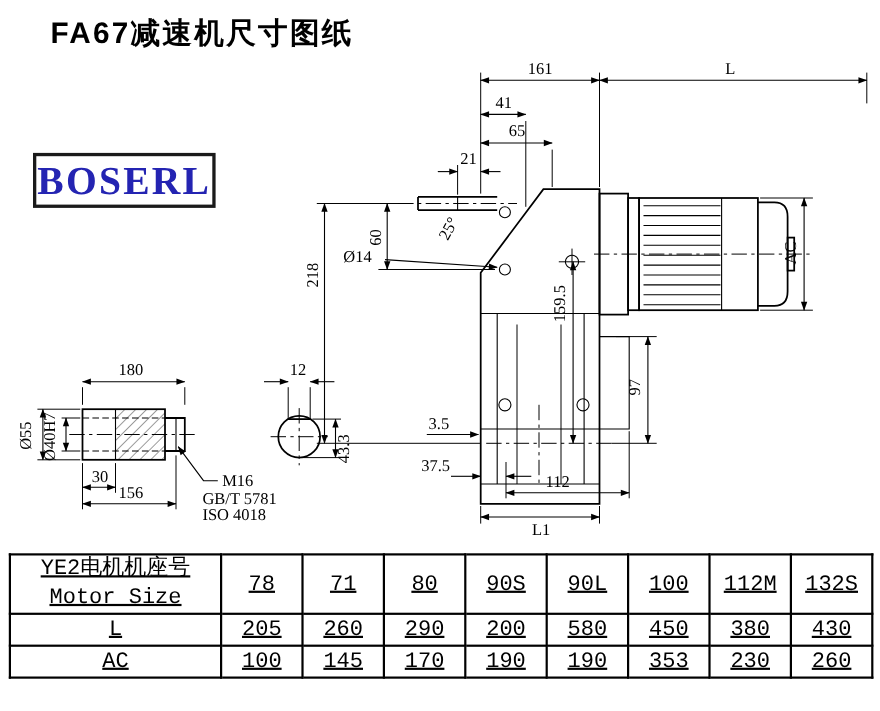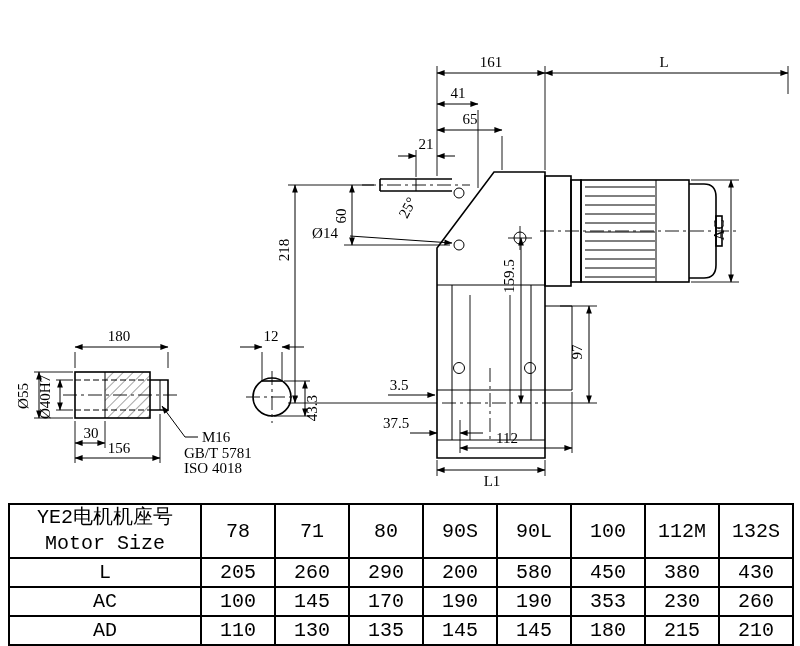--- a/index.html
+++ b/index.html
@@ -15,21 +15,21 @@
   
   .o{stroke:#000;stroke-width:1.6;fill:none;}
   .t{stroke:#000;stroke-width:1;fill:none;}
   .d{stroke:#000;stroke-width:1;fill:none;}
   .e{stroke:#000;stroke-width:0.9;fill:none;}
   .c{stroke:#000;stroke-width:0.9;fill:none;stroke-dasharray:14 4 3 4;}
   .hid{stroke:#000;stroke-width:1;fill:none;stroke-dasharray:6 3;}
   text.x{font-family:"Liberation Serif",serif;font-size:15px;fill:#000;stroke:none;}
   
   table.spec{position:absolute;left:8px;top:503px;width:784px;border-collapse:collapse;
-        table-layout:fixed;background:#fff;}
+        table-layout:fixed;background:#fff;text-decoration:underline;}
   table.spec th,table.spec td{border:2px solid #000;text-align:center;vertical-align:middle;
         font-family:"Liberation Mono",monospace;font-size:20px;font-weight:400;color:#000;padding:0;}
   table.spec tr.hd{height:52px;}
   table.spec tr.rw{height:29px;}
   th.motor{text-align:left;padding-left:10px;font-size:19px;}
   th.motor div{line-height:1.3;}
 </style>
 </head>
 <body>
 
@@ -200,21 +200,25 @@
       <text class="x" x="50" y="397" text-anchor="middle" transform="rotate(-90 50 397)">Ø40H7</text>
       <text class="x" x="91" y="438" text-anchor="middle">30</text>
       <text class="x" x="119" y="453" text-anchor="middle">156</text>
       <text class="x" x="317" y="408" text-anchor="middle" transform="rotate(-90 317 408)">43.3</text>
       <text class="x" x="202" y="442" text-anchor="start">M16</text>
       <text class="x" x="184" y="458" text-anchor="start">GB/T 5781</text>
       <text class="x" x="184" y="473" text-anchor="start">ISO 4018</text>
     </g>
   </svg>
 
-
+  <h1 class="title">FA67减速机尺寸图纸</h1>
+
+  <div class="logo">
+    <span>BOSERL</span>
+  </div>
 
   <table class="spec">
     <colgroup>
       <col style="width:192px">
         <col style="width:74px">
         <col style="width:74px">
         <col style="width:74px">
       <col style="width:74px">
         <col style="width:74px">
         <col style="width:74px">
@@ -251,27 +255,16 @@
       <td>AC</td>
       <td>100</td>
       <td>145</td>
       <td>170</td>
       <td>190</td>
       <td>190</td>
       <td>353</td>
       <td>230</td>
       <td>260</td>
     </tr>
-    <tr class="rw">
-      <td>AD</td>
-      <td>110</td>
-      <td>130</td>
-      <td>135</td>
-      <td>145</td>
-      <td>145</td>
-      <td>180</td>
-      <td>215</td>
-      <td>210</td>
-    </tr>
   </tbody>
     </table>
 
 </div>
 
 </body></html>

